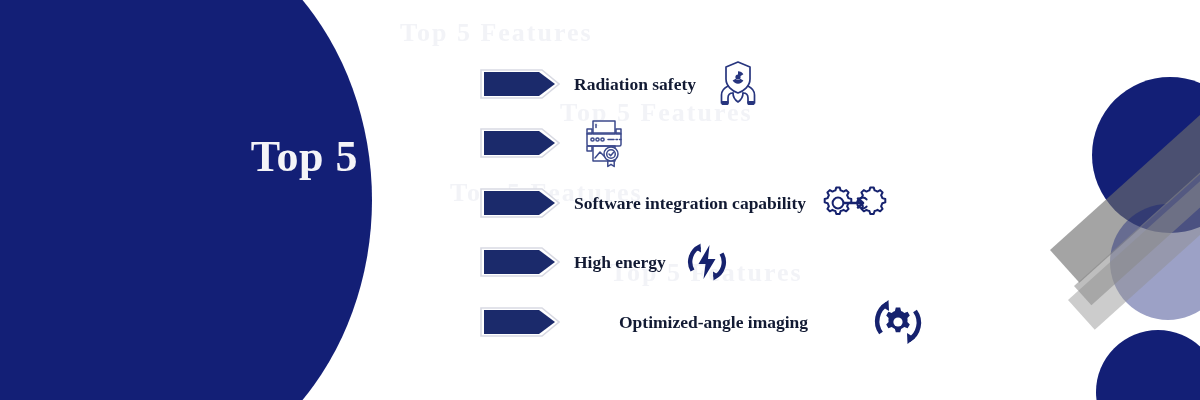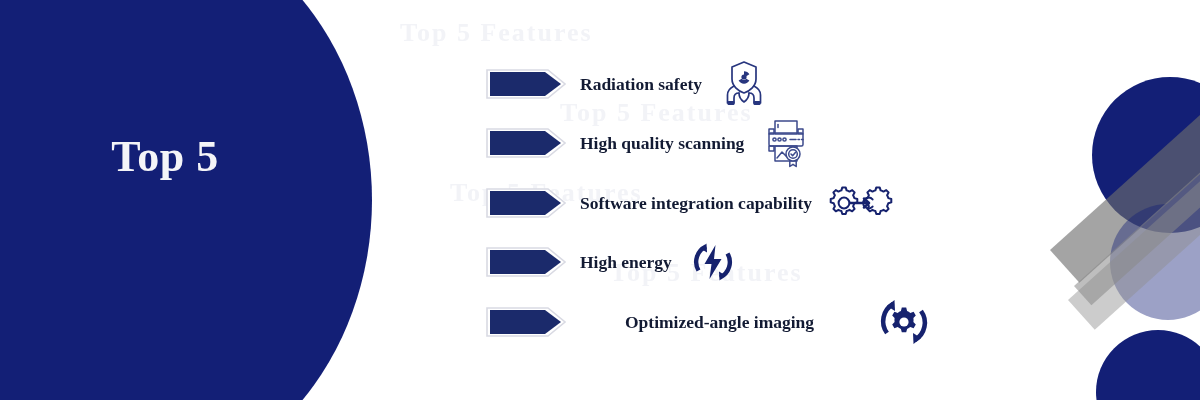--- a/index.html
+++ b/index.html
@@ -49,44 +49,45 @@
     width: 512px;
     height: 584px;
     background: #131f76;
     border-radius: 50%;
   }
   .title-block {
     position: absolute;
     left: 0px;
     top: 130px;
     width: 330px;
-    text-align: center;
+    text-align: right;
     color: #f4f4f8;
     font-family: "Liberation Serif", serif;
     font-weight: 700;
     font-size: 44px;
     line-height: 1.22;
     letter-spacing: 0.5px;
+    padding-left: 28px;
   }
   .title-line { display: block; }
 
   
   .deco {
     position: absolute;
     right: 0;
     top: 0;
     width: 160px;
     height: 400px;
     overflow: hidden;
   }
 
   
   .rows {
     position: absolute;
-    left: 8px;
+    left: 2px;
     top: 0;
     width: 1016px;
     height: 400px;
   }
   .feature-row {
     position: absolute;
     left: 470px;
     height: 44px;
     display: flex;
     align-items: center;
@@ -193,21 +194,20 @@
 
     <div class="feature-row" style="top:121px;">
       <div class="arrow-wrap">
         <svg class="arrow-outline" viewBox="0 0 80 30" xmlns="http://www.w3.org/2000/svg">
           <polygon points="1,1 62,1 79,15 62,29 1,29" fill="#ffffff" stroke="#d9dae3" stroke-width="1.6"></polygon>
         </svg>
         <svg class="arrow-fill" viewBox="0 0 71 24" xmlns="http://www.w3.org/2000/svg">
           <polygon points="0,0 55,0 71,12 55,24 0,24" fill="#1b2a6b"></polygon>
         </svg>
       </div>
-      <div class="feature-label">High quality scanning</div>
       <div class="feature-icon">
         <svg width="52" height="52" viewBox="0 0 52 52" xmlns="http://www.w3.org/2000/svg" fill="none" stroke="#3c4a8c" stroke-width="1.5" stroke-linecap="round" stroke-linejoin="round">
           <rect x="15" y="4" width="22" height="13"></rect>
           <path d="M18 7.5 v3"></path>
           <rect x="9" y="16" width="34" height="13" rx="1.5"></rect>
           <rect x="9" y="12" width="5" height="5"></rect>
           <rect x="38" y="12" width="5" height="5"></rect>
           <circle cx="14.5" cy="22.5" r="1.6"></circle>
           <circle cx="19.5" cy="22.5" r="1.6"></circle>
           <circle cx="24.5" cy="22.5" r="1.6"></circle>

